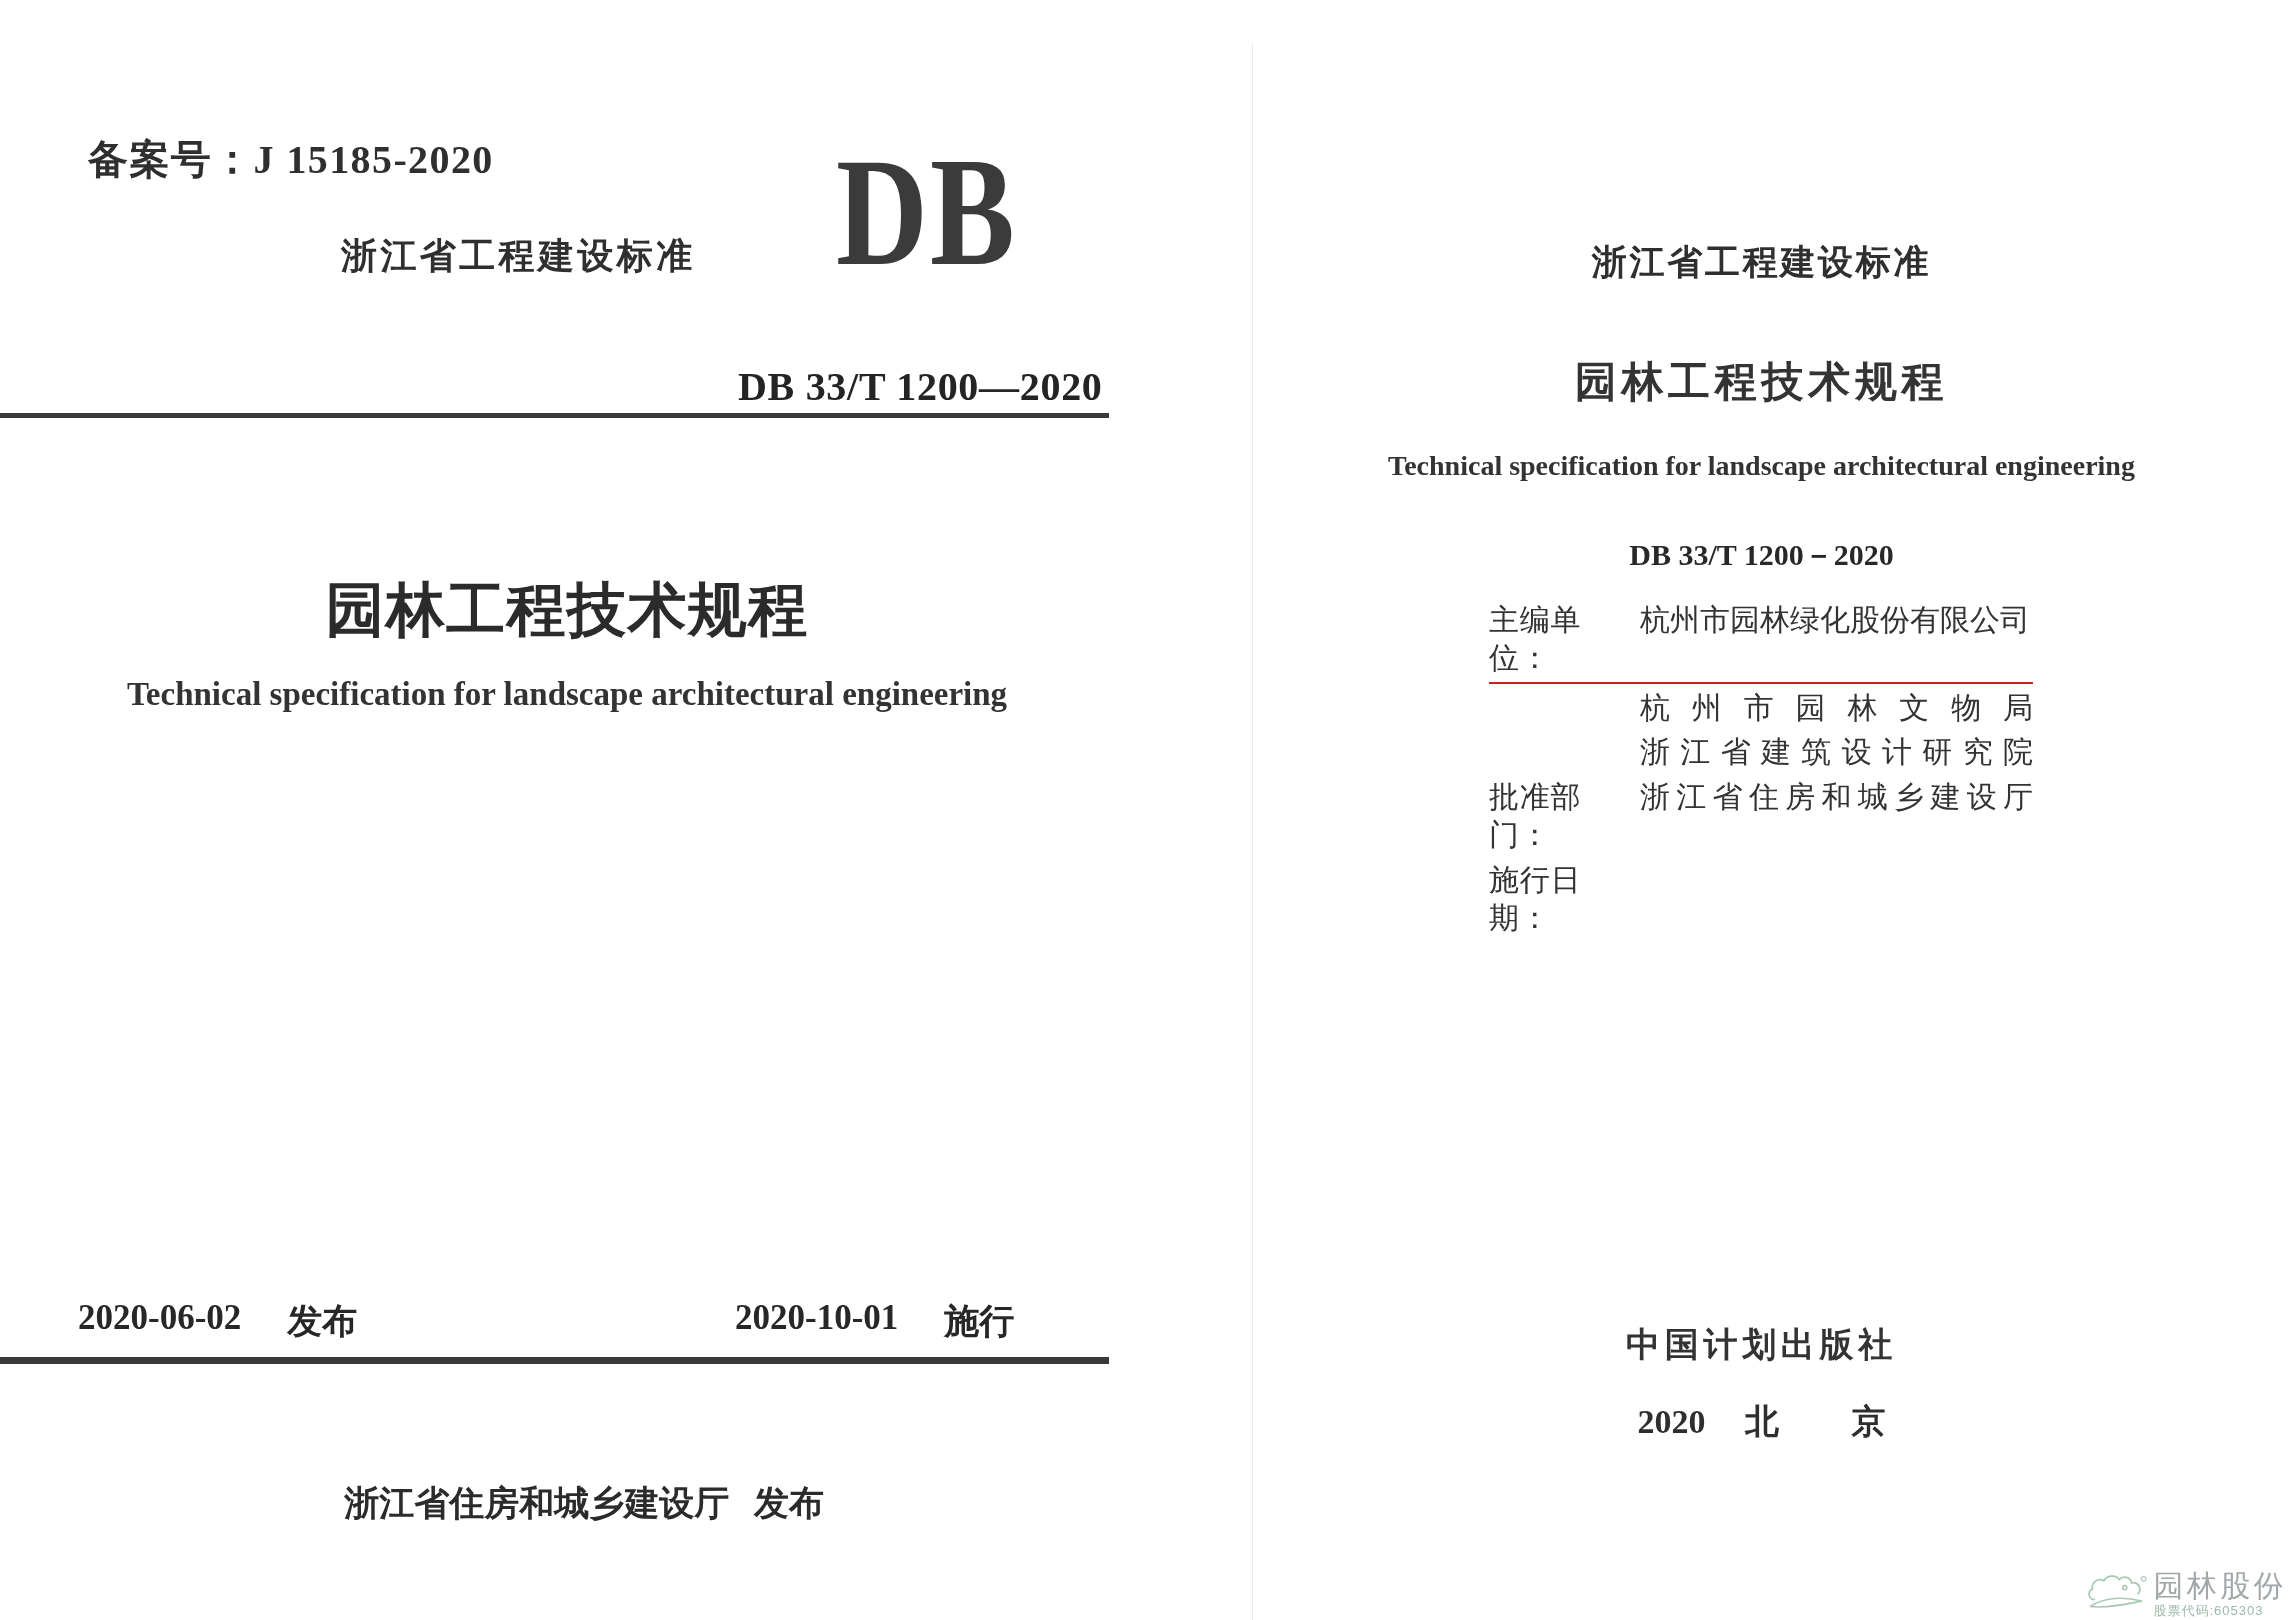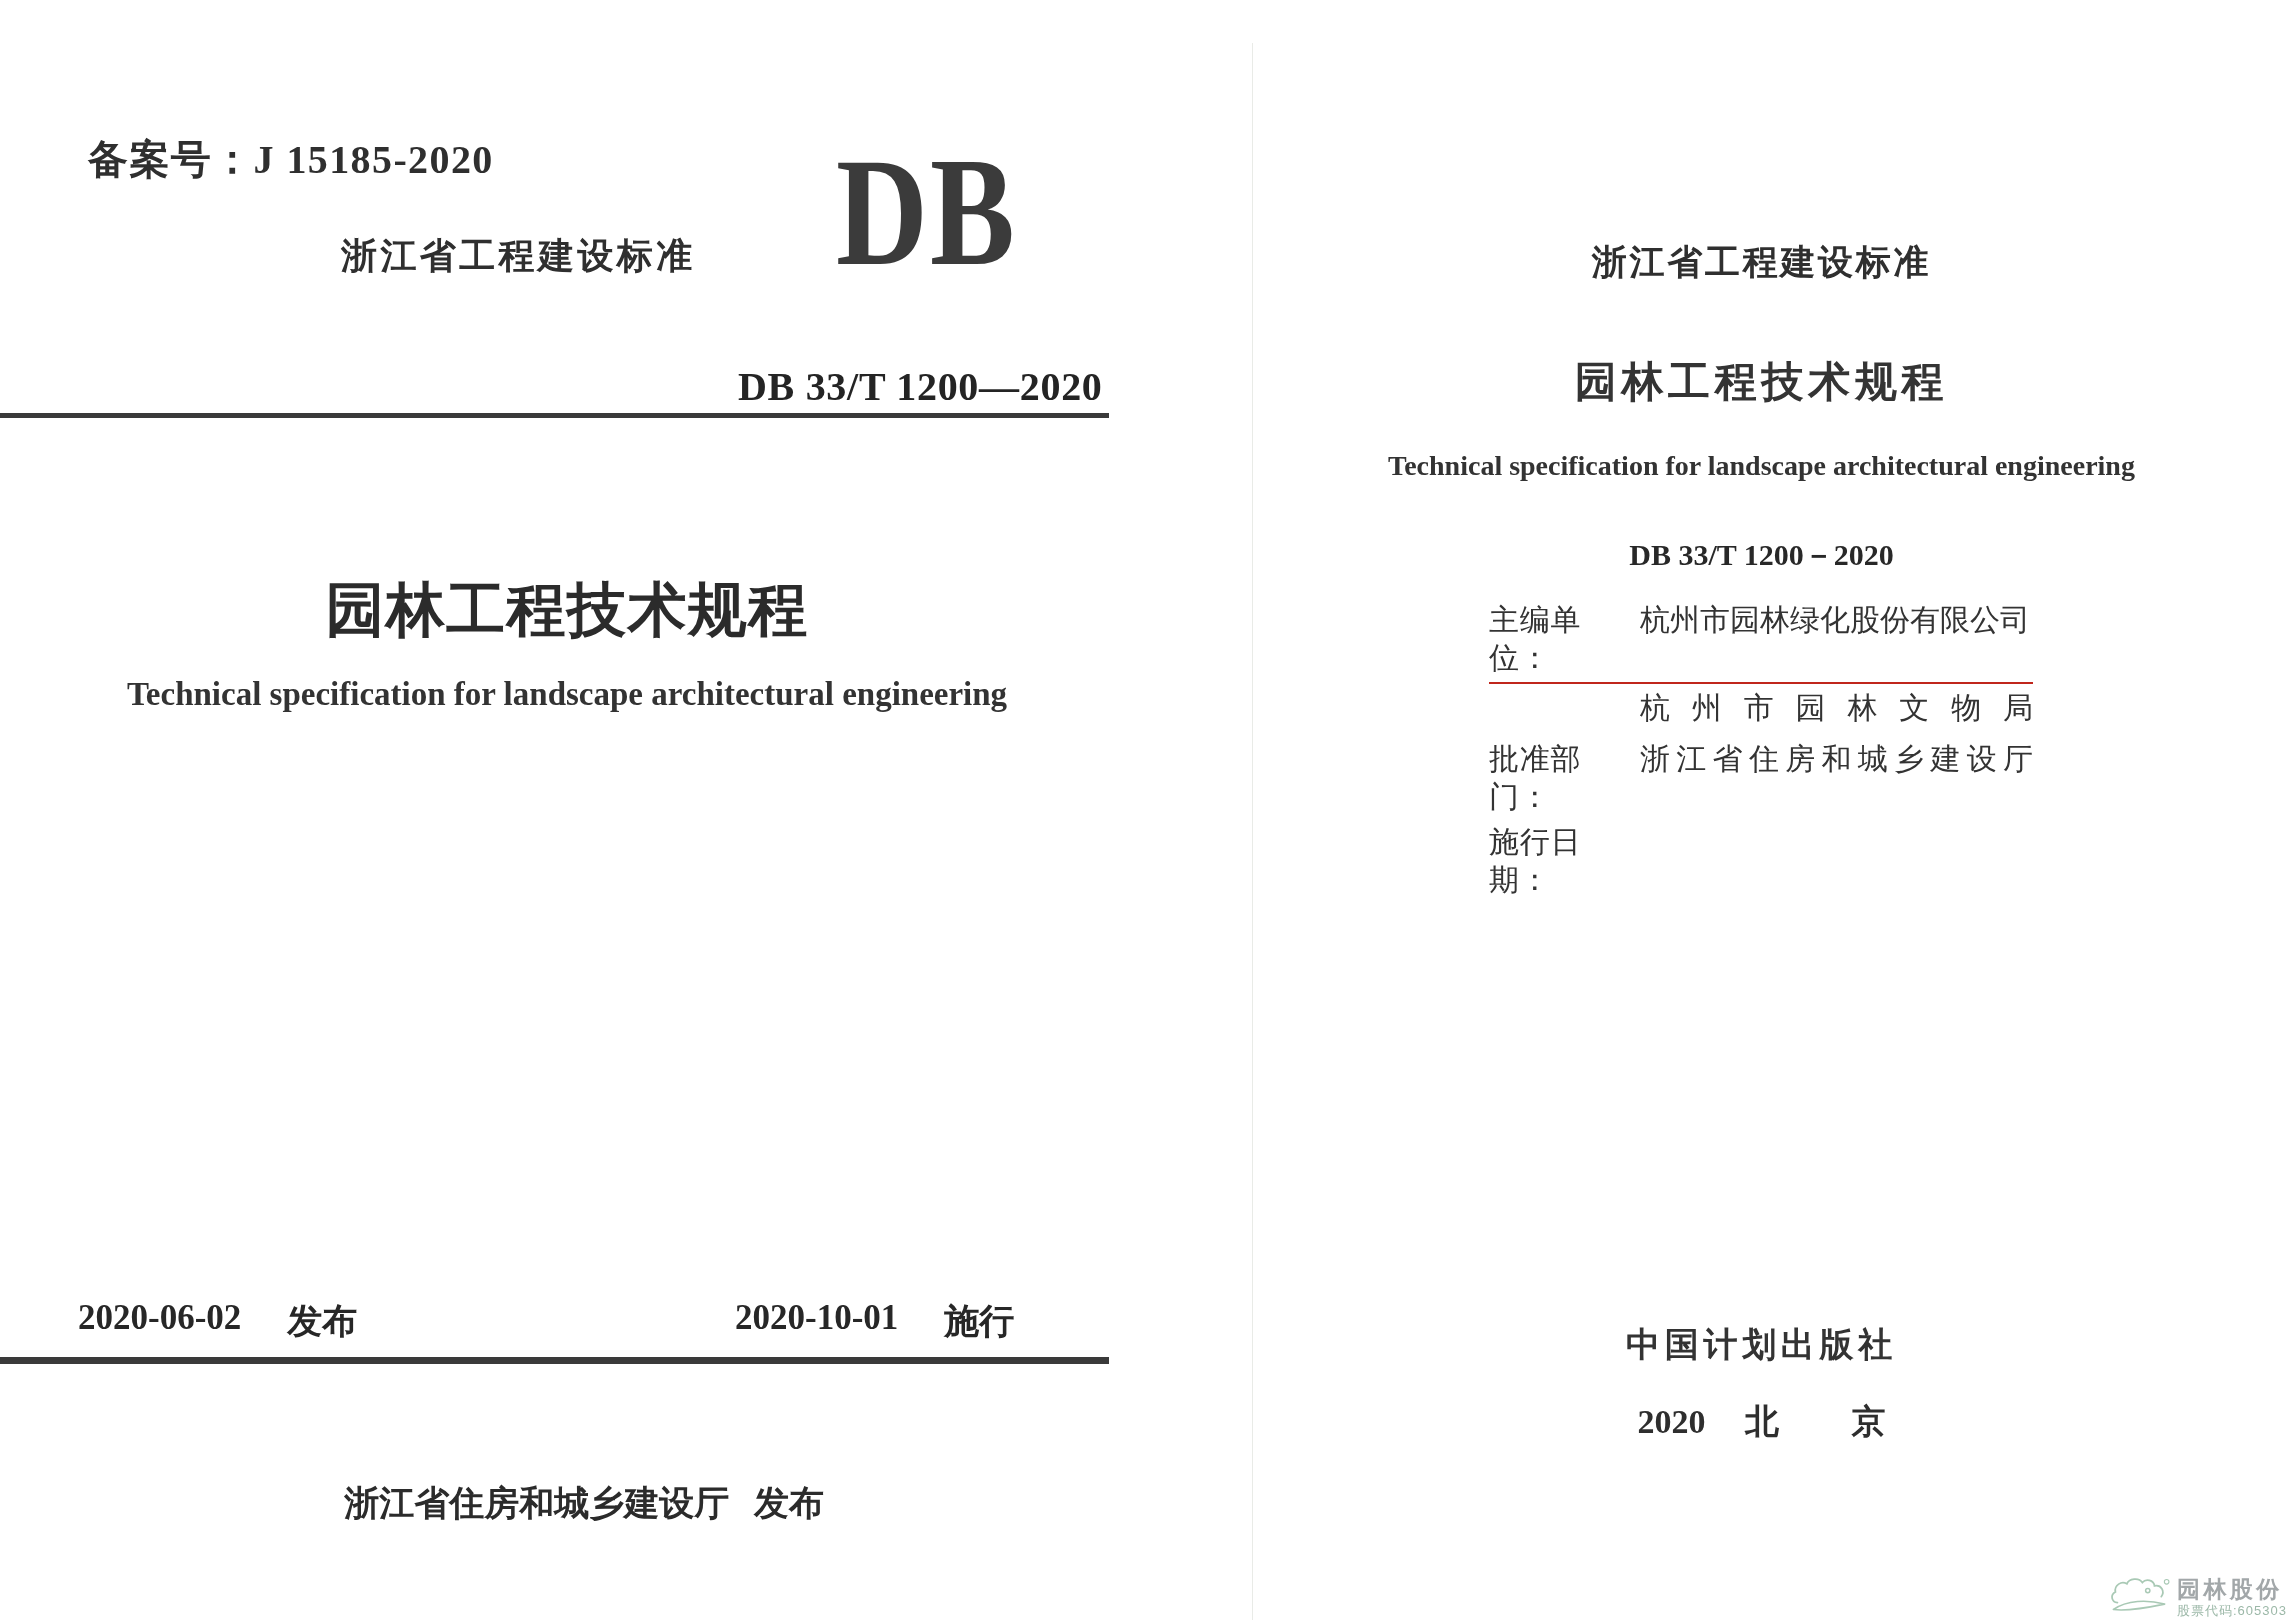--- a/index.html
+++ b/index.html
@@ -48,21 +48,21 @@
   .colophon{top:1399px;font-size:34px;font-weight:bold;color:#2e2e2e;}
   .colophon .year{margin-right:31px;}
   .colophon .city-first{margin-right:64px;}
 
   
   .scan-seam{left:1252px;top:43px;width:1.4px;height:1577px;background:#e9ebe7;}
 
   
   .watermark{right:8px;bottom:2.7px;display:flex;align-items:center;gap:6.8px;}
   .wm-text{display:flex;flex-direction:column;line-height:1.05;}
-  .wm-company{font-size:23px;font-weight:700;letter-spacing:3.4px;color:#a2a7a9;}
+  .wm-company{font-size:30px;font-weight:400;letter-spacing:3.4px;color:#a2a7a9;}
   .wm-stock{font-size:13px;letter-spacing:1px;color:#9cb8a8;margin-top:2px;}
 </style>
 </head>
 <body>
 
 <div class="page" id="left-page">
 
   <div class="abs record-number serif">备案号：J 15185-2020</div>
 
   <div class="abs left-standard-label sans">浙江省工程建设标准</div>
@@ -111,20 +111,21 @@
     <div class="editor-row underlined">
       <span class="editor-label">主编单位：</span>
       <span class="editor-value">杭州市园林绿化股份有限公司</span>
     </div>
     <div class="editor-row">
       <span class="editor-label"></span>
       <span class="editor-value just">杭州市园林文物局</span>
     </div>
     <div class="editor-row">
       <span class="editor-label"></span>
+      <span class="editor-value just">浙江省建筑设计研究院</span>
     </div>
     <div class="editor-row">
       <span class="editor-label">批准部门：</span>
       <span class="editor-value just">浙江省住房和城乡建设厅</span>
     </div>
     <div class="editor-row">
       <span class="editor-label">施行日期：</span>
     </div>
   </div>
 

